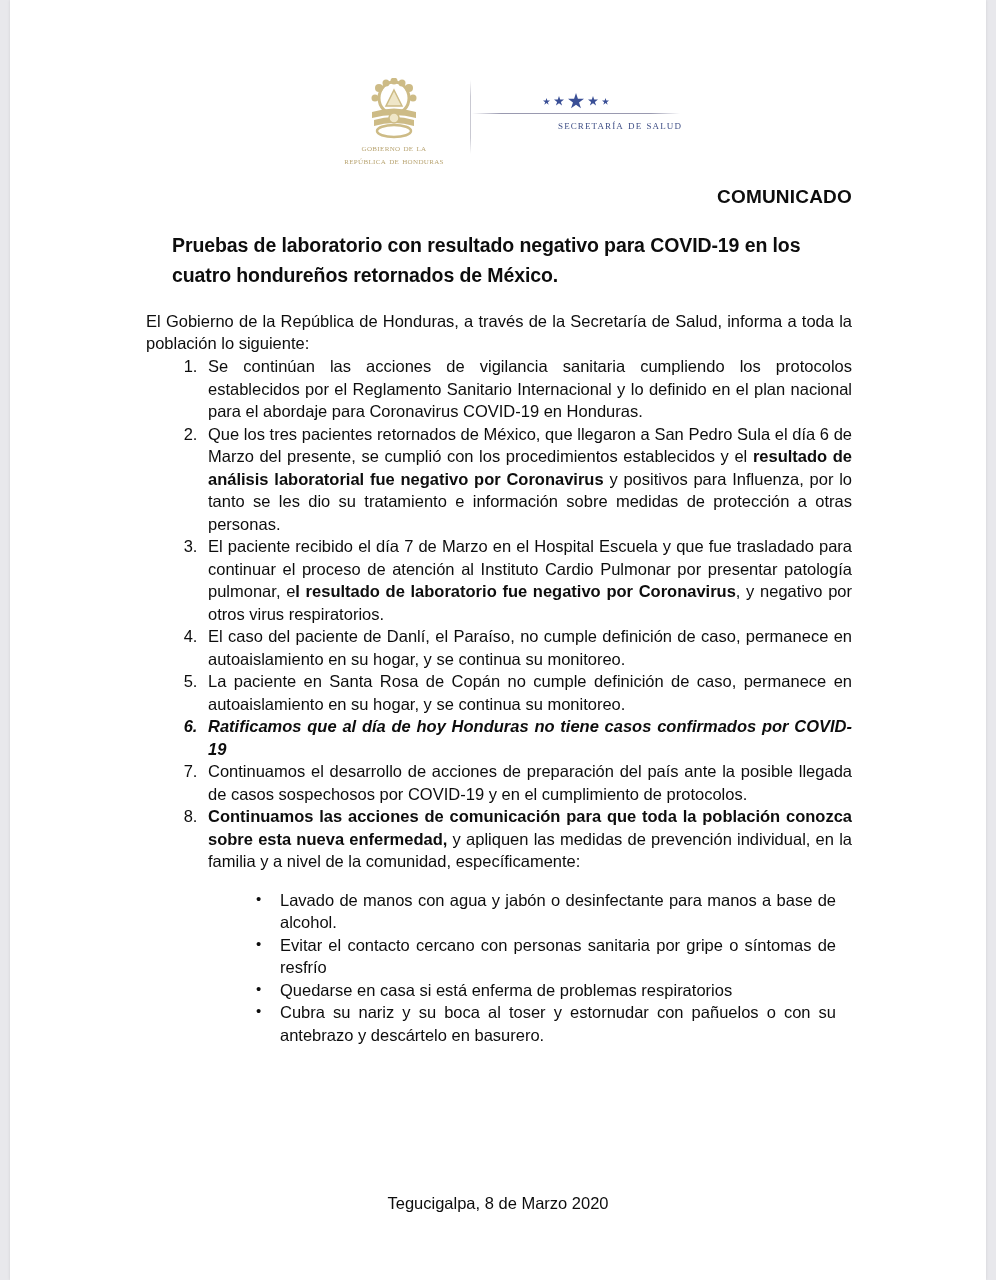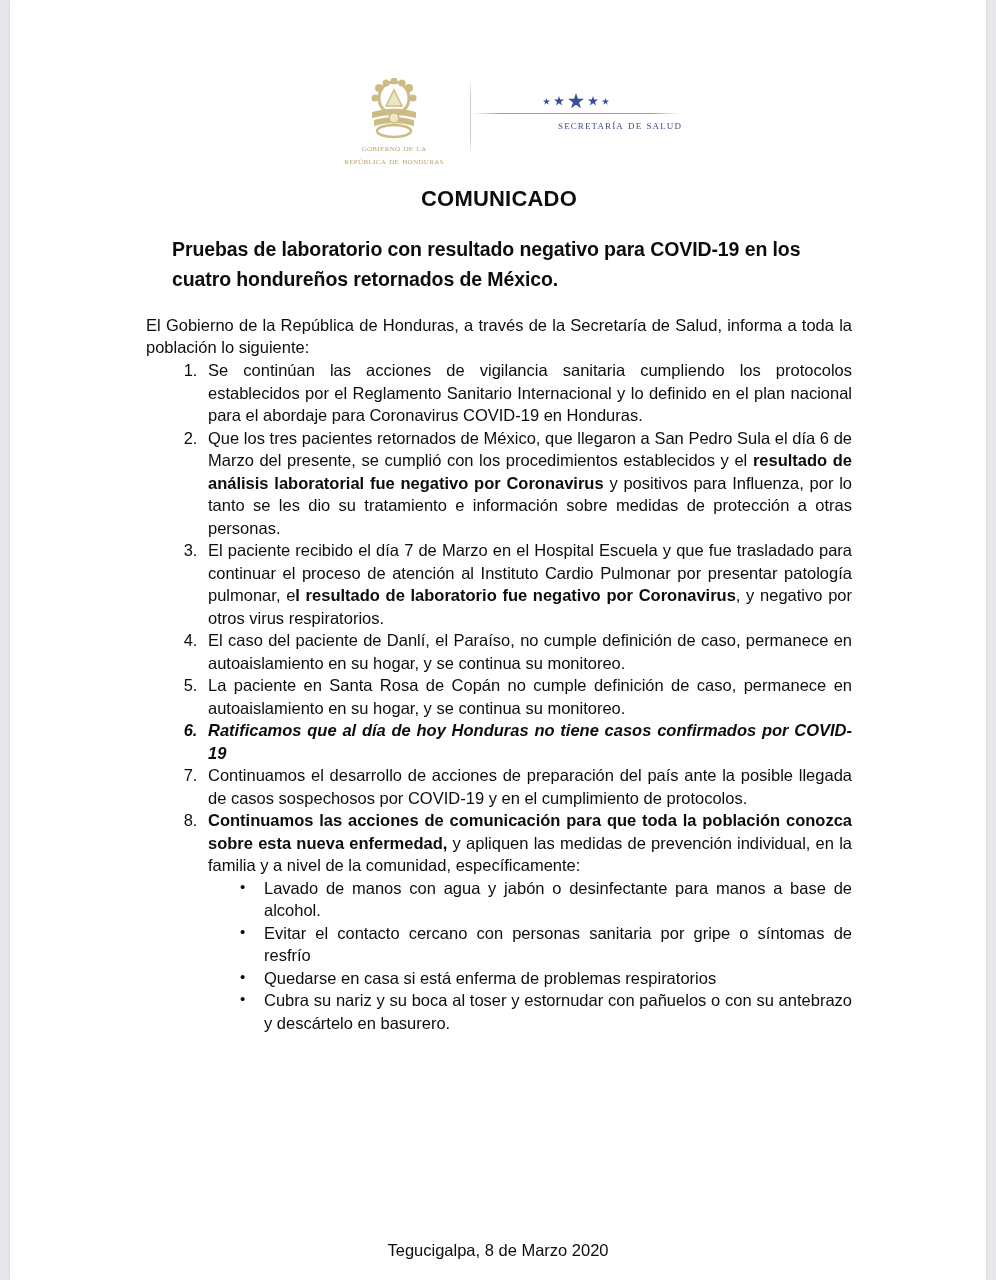--- a/index.html
+++ b/index.html
@@ -101,22 +101,22 @@
   }
   
   .doc {
     position: absolute;
     left: 136px;
     top: 186px;
     width: 706px;
     color: #0d0d0d;
   }
   .comunicado {
-    text-align: center;
-    font-size: 22px;
+    text-align: right;
+    font-size: 19px;
     font-weight: bold;
     letter-spacing: 0.2px;
     margin-bottom: 22px;
   }
   .headline {
     font-size: 19.5px;
     font-weight: bold;
     line-height: 30px;
     margin: 0 0 20px 26px;
     letter-spacing: -0.1px;
@@ -137,21 +137,21 @@
     text-align: justify;
     padding-left: 6px;
     margin-bottom: 0;
   }
   ol.main-list > li.bold-item {
     font-weight: bold;
     font-style: italic;
   }
   ul.sub-list {
     list-style: none;
-    margin: 0;
+    margin: 16px;
     padding-left: 30px;
     font-size: 16.5px;
     line-height: 22.5px;
     font-weight: normal;
   }
   ul.sub-list > li {
     position: relative;
     padding-left: 26px;
     text-align: justify;
   }
@@ -163,21 +163,20 @@
     font-size: 15px;
   }
   .footer {
     position: absolute;
     left: 0;
     top: 1194px;
     width: 976px;
     text-align: center;
     font-size: 16.5px;
     color: #0d0d0d;
-    margin-top: 47px;
   }
   b { font-weight: bold; }
 </style>
 </head>
 <body>
 
 <div class="page">
 
   <div class="letterhead">
     <div class="lh-inner">

